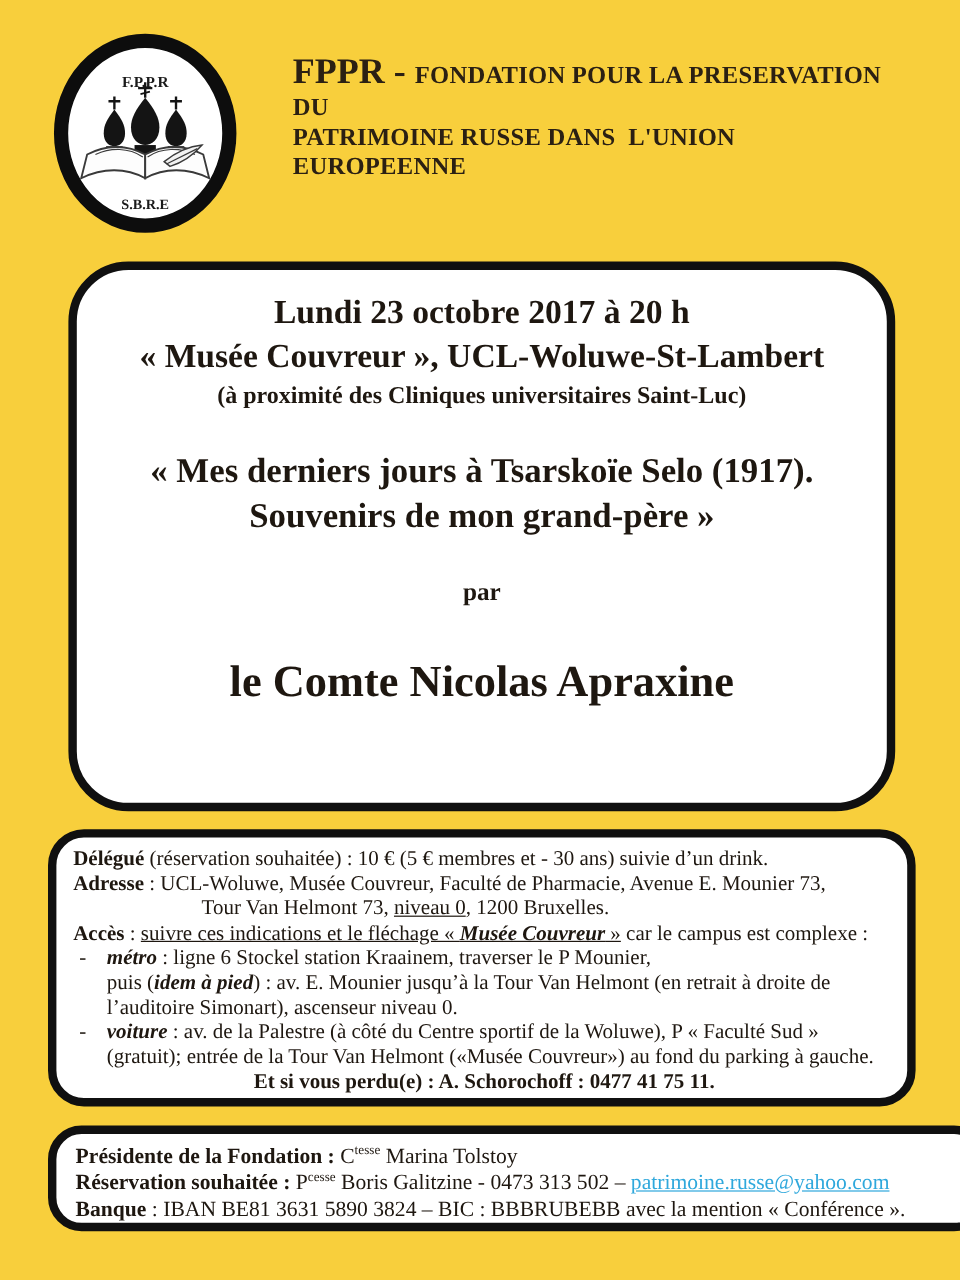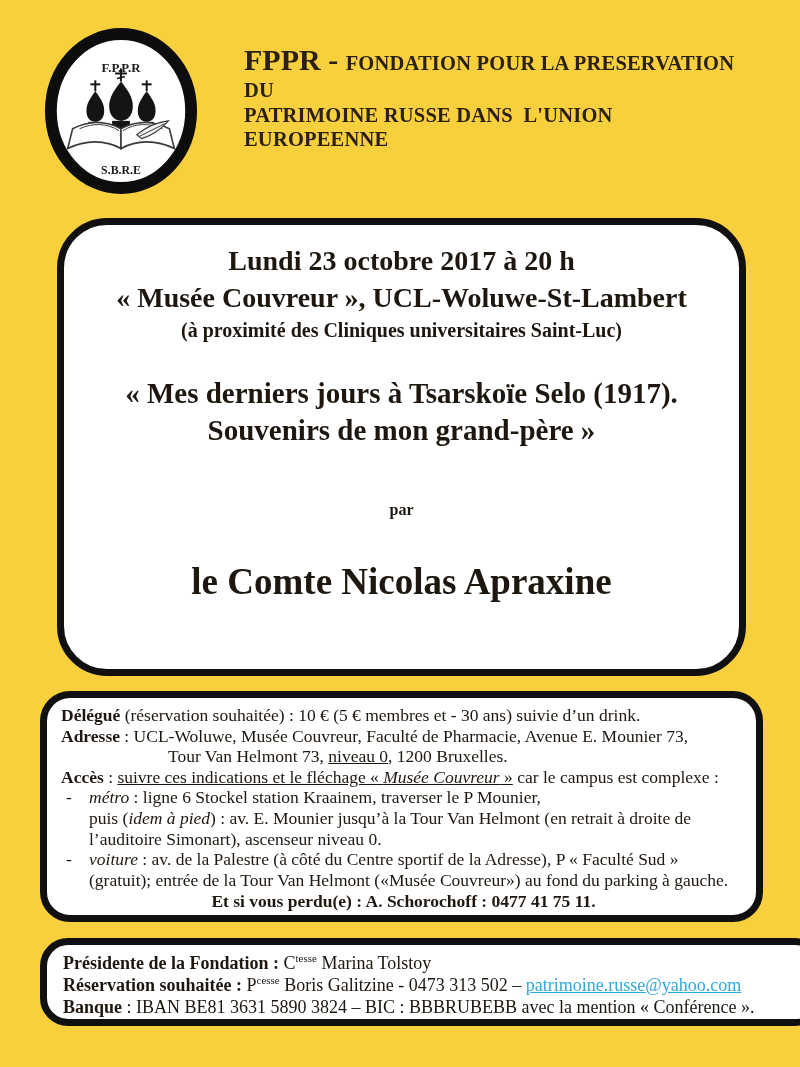--- a/index.html
+++ b/index.html
@@ -30,27 +30,27 @@
   .box { position:absolute; background:#FFFFFF; border:7px solid #101010; }
   .box1 { left:57px; top:218px; width:689px; height:458px; border-radius:50px; text-align:center; padding-top:18px; }
   .box2 { left:40px; top:691px; width:723px; height:231px; border-radius:30px; padding:7px 10px 0 14px; font-size:17.5px; line-height:20.6px; }
   .box3 { left:40px; top:938px; width:783px; height:88px; border-radius:28px; padding:7px 10px 0 16px; font-size:18px; line-height:22px; }
 
   
   .event-datetime { font-size:28px; font-weight:bold; line-height:36px; }
   .event-venue    { font-size:28px; font-weight:bold; line-height:38px; }
   .event-venue-note { font-size:20px; font-weight:bold; line-height:26px; }
   .talk-title { margin-top:32px; font-size:29px; font-weight:600; line-height:37px; }
-  .by-label  { margin-top:52px; font-size:16px; font-weight:bold; }
+  .by-label  { margin-top:32px; font-size:21px; font-weight:bold; }
   .speaker   { margin-top:40px; font-size:37px; font-weight:bold; line-height:46px; }
   .speaker-bio { margin-top:28px; font-size:20px; line-height:27px; }
 
   
   .b-label { font-weight:bold; }
-  .bi { font-weight:normal; font-style:italic; }
+  .bi { font-weight:bold; font-style:italic; }
   .u  { text-decoration:underline; }
   .indent1 { padding-left:107px; }
   .bullet { position:relative; padding-left:28px; }
   .bullet .dash { position:absolute; left:5px; }
   .lost-notice { font-weight:bold; text-align:center; margin-top:1px; }
   sup { font-size:11px; line-height:0; }
   .email-link { color:#2FA8DC; text-decoration:underline; cursor:pointer; }
 
   svg text { font-family:"Liberation Serif","DejaVu Serif",serif; }
 </style>
@@ -125,21 +125,21 @@
 
     <div><span class="b-label">Adresse</span><span> : UCL-Woluwe, Musée Couvreur, Faculté de Pharmacie, Avenue E. Mounier 73,</span></div>
     <div class="indent1"><span>Tour Van Helmont 73, </span><span class="u">niveau 0</span><span>, 1200 Bruxelles.</span></div>
 
     <div><span class="b-label">Accès</span><span> : </span><span class="u"><span>suivre ces indications et le fléchage « </span><span class="bi">Musée Couvreur</span><span> »</span></span><span> car le campus est complexe :</span></div>
 
     <div class="bullet"><span class="dash">-</span><span class="bi">métro</span><span> : ligne 6 Stockel station Kraainem, traverser le P Mounier,</span></div>
     <div class="bullet"><span>puis (</span><span class="bi">idem à pied</span><span>) : av. E. Mounier jusqu’à la Tour Van Helmont (en retrait à droite de</span></div>
     <div class="bullet">l’auditoire Simonart), ascenseur niveau 0.</div>
 
-    <div class="bullet"><span class="dash">-</span><span class="bi">voiture</span><span> : av. de la Palestre (à côté du Centre sportif de la Adresse), P « Faculté Sud »</span></div>
+    <div class="bullet"><span class="dash">-</span><span class="bi">voiture</span><span> : av. de la Palestre (à côté du Centre sportif de la Woluwe), P « Faculté Sud »</span></div>
     <div class="bullet">(gratuit); entrée de la Tour Van Helmont («Musée Couvreur») au fond du parking à gauche.</div>
 
     <div class="lost-notice">Et si vous perdu(e) : A. Schorochoff : 0477 41 75 11.</div>
   </div>
 
   <div class="box box3">
     <div><span class="b-label">Présidente de la Fondation :</span><span> C</span><sup>tesse</sup><span>  Marina Tolstoy</span></div>
 
     <div><span class="b-label">Réservation souhaitée :</span><span> P</span><sup>cesse</sup><span> Boris Galitzine - 0473 313 502 – </span><a class="email-link">patrimoine.russe@yahoo.com</a></div>
 

